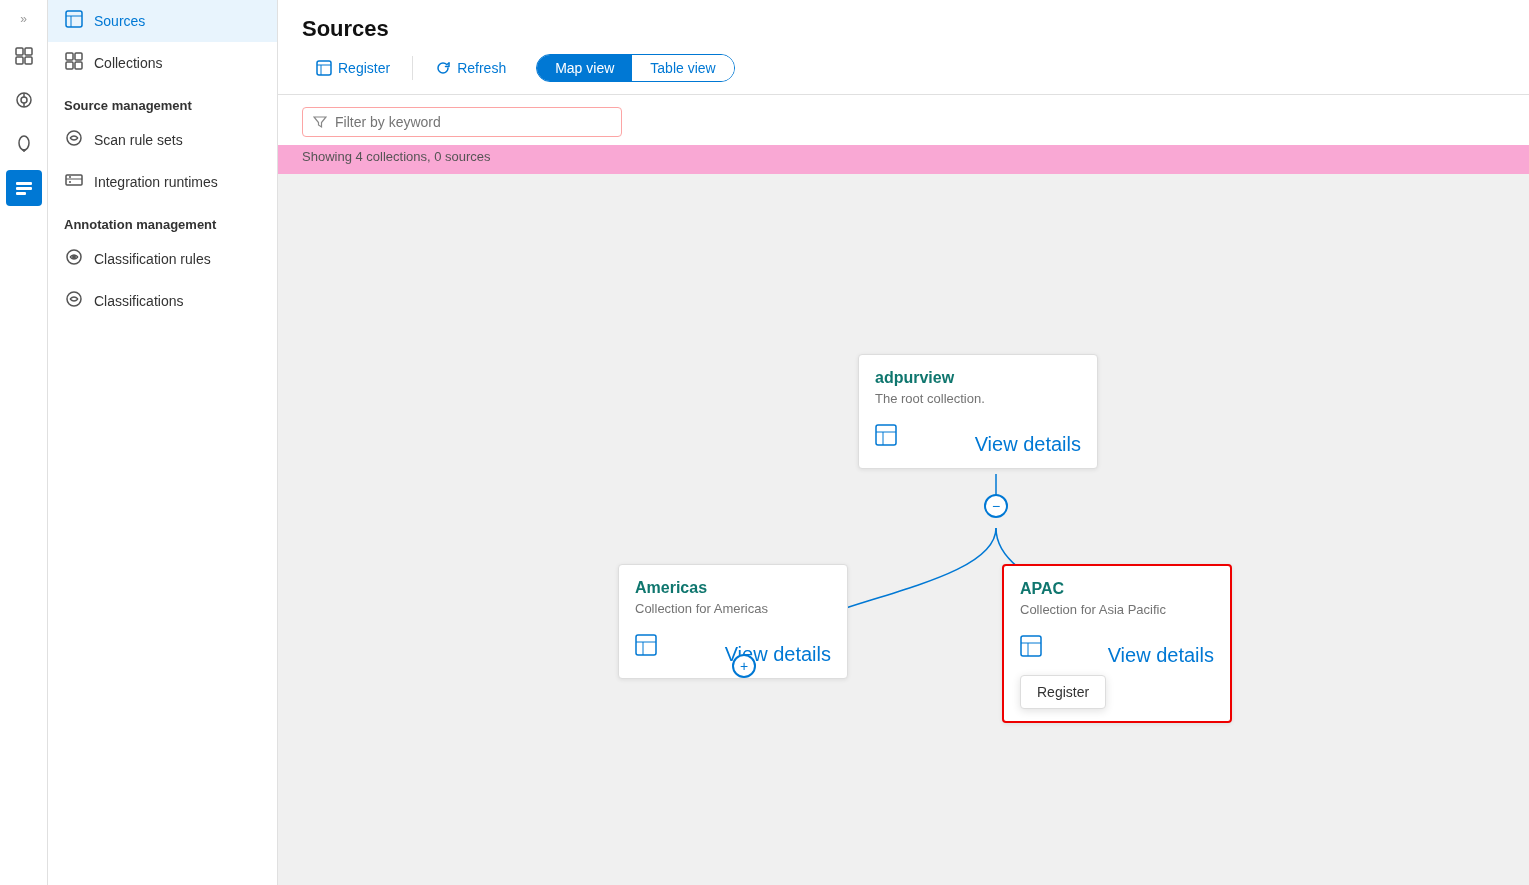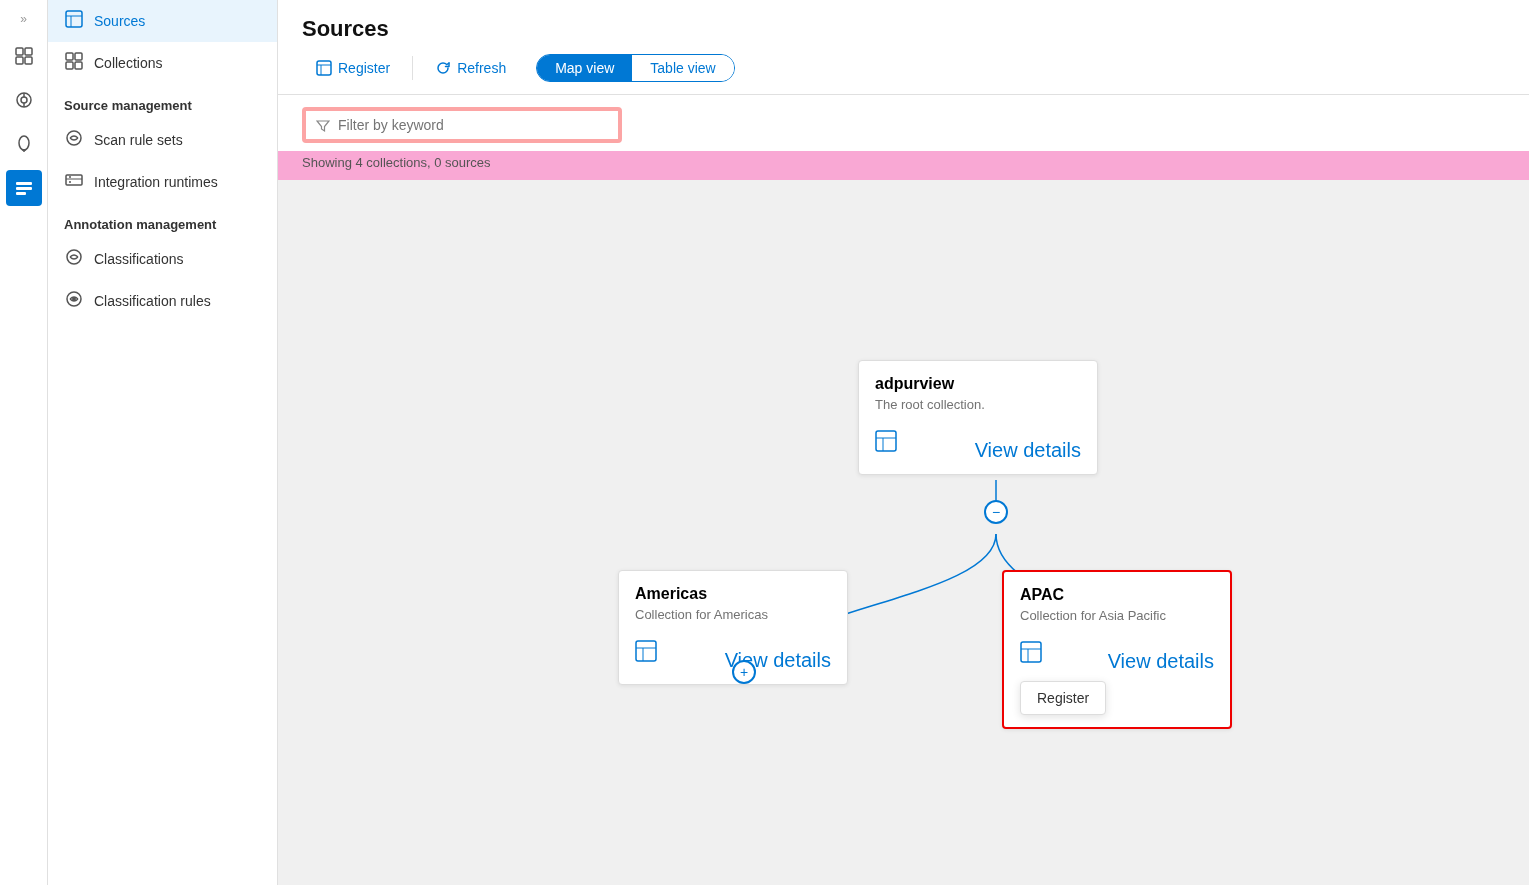--- a/index.html
+++ b/index.html
@@ -141,22 +141,22 @@
       color: #0078d4;
     }
 
     
     .filter-bar {
       padding: 12px 24px 8px 24px;
       background: #fff;
     }
     .filter-input-wrap {
       display: flex;
-      align-items: flex-end;
-      border: 4px solid #fca5a5;
+      align-items: center;
+      border: 1px solid #fca5a5;
       border-radius: 4px;
       padding: 6px 10px;
       width: 320px;
       gap: 8px;
       background: #fff;
     }
     .filter-input-wrap input {
       border: none;
       outline: none;
       font-size: 14px;
@@ -188,21 +188,21 @@
       padding: 14px 16px 12px 16px;
       min-width: 200px;
       box-shadow: 0 1px 4px rgba(0,0,0,0.08);
     }
     .collection-card.highlighted {
       border: 2px solid #e00;
     }
     .card-title {
       font-size: 16px;
       font-weight: 600;
-      color: #000000;
+      color: #0f766e;
       margin-bottom: 4px;
     }
     .card-desc {
       font-size: 13px;
       color: #737373;
       margin-bottom: 12px;
     }
     .card-footer {
       display: flex;
       align-items: center;
@@ -358,34 +358,34 @@
   </div>
 
   <div class="sidebar-section-label">Annotation management</div>
 
   <div class="sidebar-item">
     <span class="sidebar-icon">
       <svg width="18" height="18" viewBox="0 0 18 18" fill="none">
         <circle cx="9" cy="9" r="7" stroke="#555" stroke-width="1.5" fill="none"></circle>
         <path d="M5 9 Q9 5 13 9" stroke="#555" stroke-width="1.2" fill="none"></path>
         <path d="M5 9 Q9 13 13 9" stroke="#555" stroke-width="1.2" fill="none"></path>
+        <circle cx="9" cy="9" r="2" fill="#555"></circle>
       </svg>
     </span>
-    <span>Classifications</span>
+    <span>Classification rules</span>
   </div>
   <div class="sidebar-item">
     <span class="sidebar-icon">
       <svg width="18" height="18" viewBox="0 0 18 18" fill="none">
         <circle cx="9" cy="9" r="7" stroke="#555" stroke-width="1.5" fill="none"></circle>
         <path d="M5 9 Q9 5 13 9" stroke="#555" stroke-width="1.2" fill="none"></path>
         <path d="M5 9 Q9 13 13 9" stroke="#555" stroke-width="1.2" fill="none"></path>
-        <circle cx="9" cy="9" r="2" fill="#555"></circle>
       </svg>
     </span>
-    <span>Classification rules</span>
+    <span>Classifications</span>
   </div>
 </div>
 
 <div class="main">
 
   <div class="main-header">
     <div class="main-title">Sources</div>
     <div class="toolbar">
       <button class="toolbar-btn">
         <svg width="16" height="16" viewBox="0 0 16 16" fill="none">

